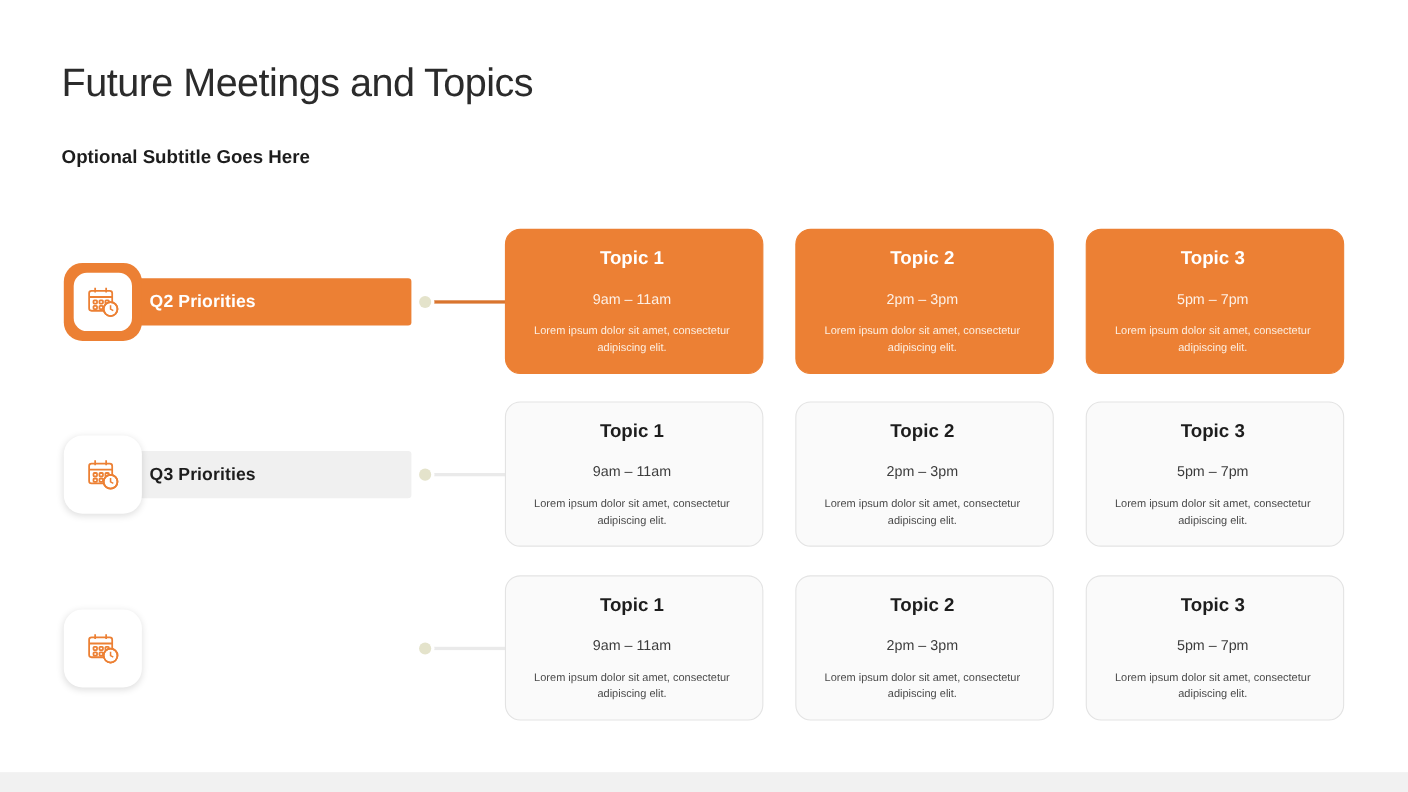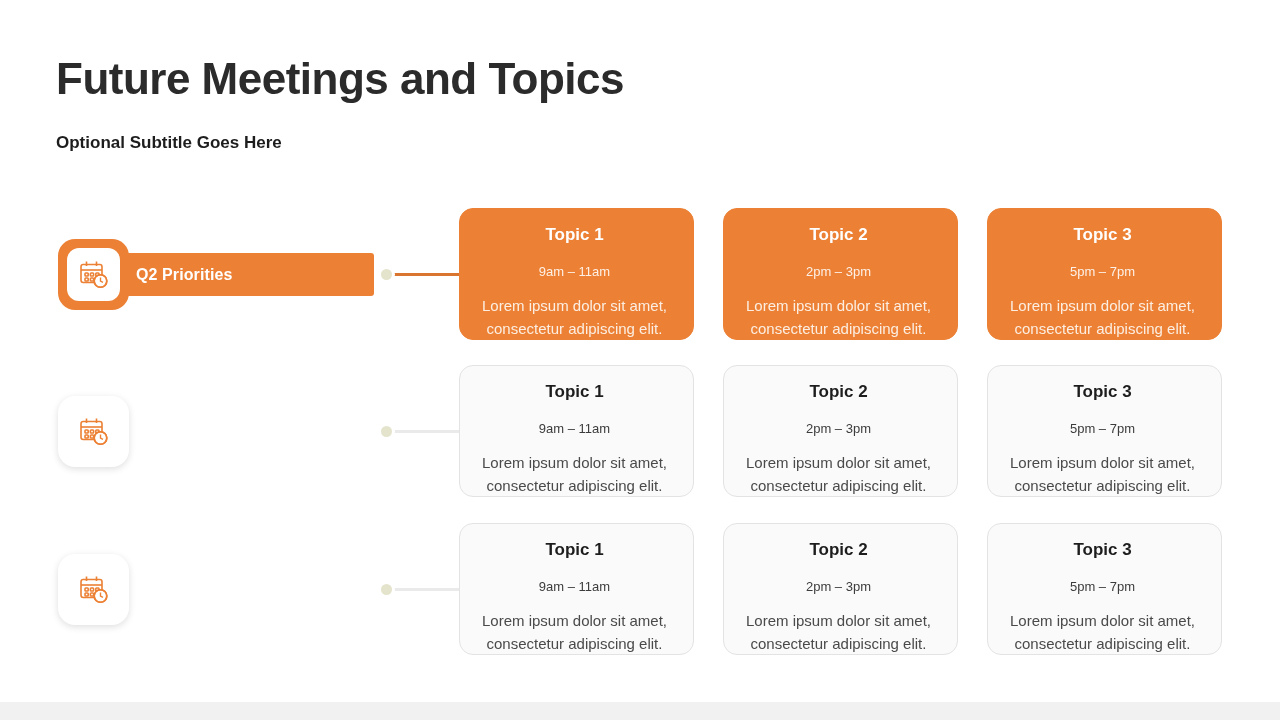--- a/index.html
+++ b/index.html
@@ -31,22 +31,22 @@
     width: 1280px;
     height: 18px;
     background: #f1f1f1;
   }
 
   
   .page-title {
     position: absolute;
     left: 56px;
     top: 55px;
-    font-size: 44px;
-    font-weight: bold;
+    font-size: 36px;
+    font-weight: normal;
     color: #2b2b2b;
     letter-spacing: -0.5px;
     line-height: 1.1;
     white-space: nowrap;
   }
   .page-subtitle {
     position: absolute;
     left: 56px;
     top: 133px;
     font-size: 17px;
@@ -174,21 +174,21 @@
     font-size: 17px;
     font-weight: bold;
     line-height: 1.2;
   }
   .card-time {
     font-size: 13px;
     margin-top: 19px;
     line-height: 1.2;
   }
   .card-desc {
-    font-size: 15px;
+    font-size: 10px;
     margin-top: 14px;
     line-height: 1.55;
   }
   .row-active .card-title { color: #ffffff; }
   .row-active .card-time  { color: #fdf0e6; }
   .row-active .card-desc  { color: #fceee2; }
   .row-idle .card-title { color: #1d1d1d; }
   .row-idle .card-time  { color: #3c3c3c; }
   .row-idle .card-desc  { color: #4a4a4a; }
 
@@ -244,20 +244,23 @@
       <div class="card">
         <div class="card-title">Topic 3</div>
         <div class="card-time">5pm – 7pm</div>
         <div class="card-desc">Lorem ipsum dolor sit amet, consectetur adipiscing elit.</div>
       </div>
     </div>
   </div>
 
   <div class="row row-2 row-idle">
 
+    <div class="label-bar">
+      <span class="label-text">Q3 Priorities</span>
+    </div>
 
     <div class="icon-frame">
       <div class="icon-inner">
         <svg class="cal-icon" width="34" height="34" viewBox="0 0 34 34" fill="none" stroke="#ec8034" stroke-width="1.6">
           <rect x="4" y="6.5" width="21" height="18" rx="2.2"></rect>
           <line x1="4" y1="12" x2="25" y2="12"></line>
           <line x1="9.5" y1="3.5" x2="9.5" y2="8"></line>
           <line x1="19.5" y1="3.5" x2="19.5" y2="8"></line>
           <rect x="8" y="15" width="3.2" height="3" rx="0.7"></rect>
           <rect x="13.4" y="15" width="3.2" height="3" rx="0.7"></rect>

